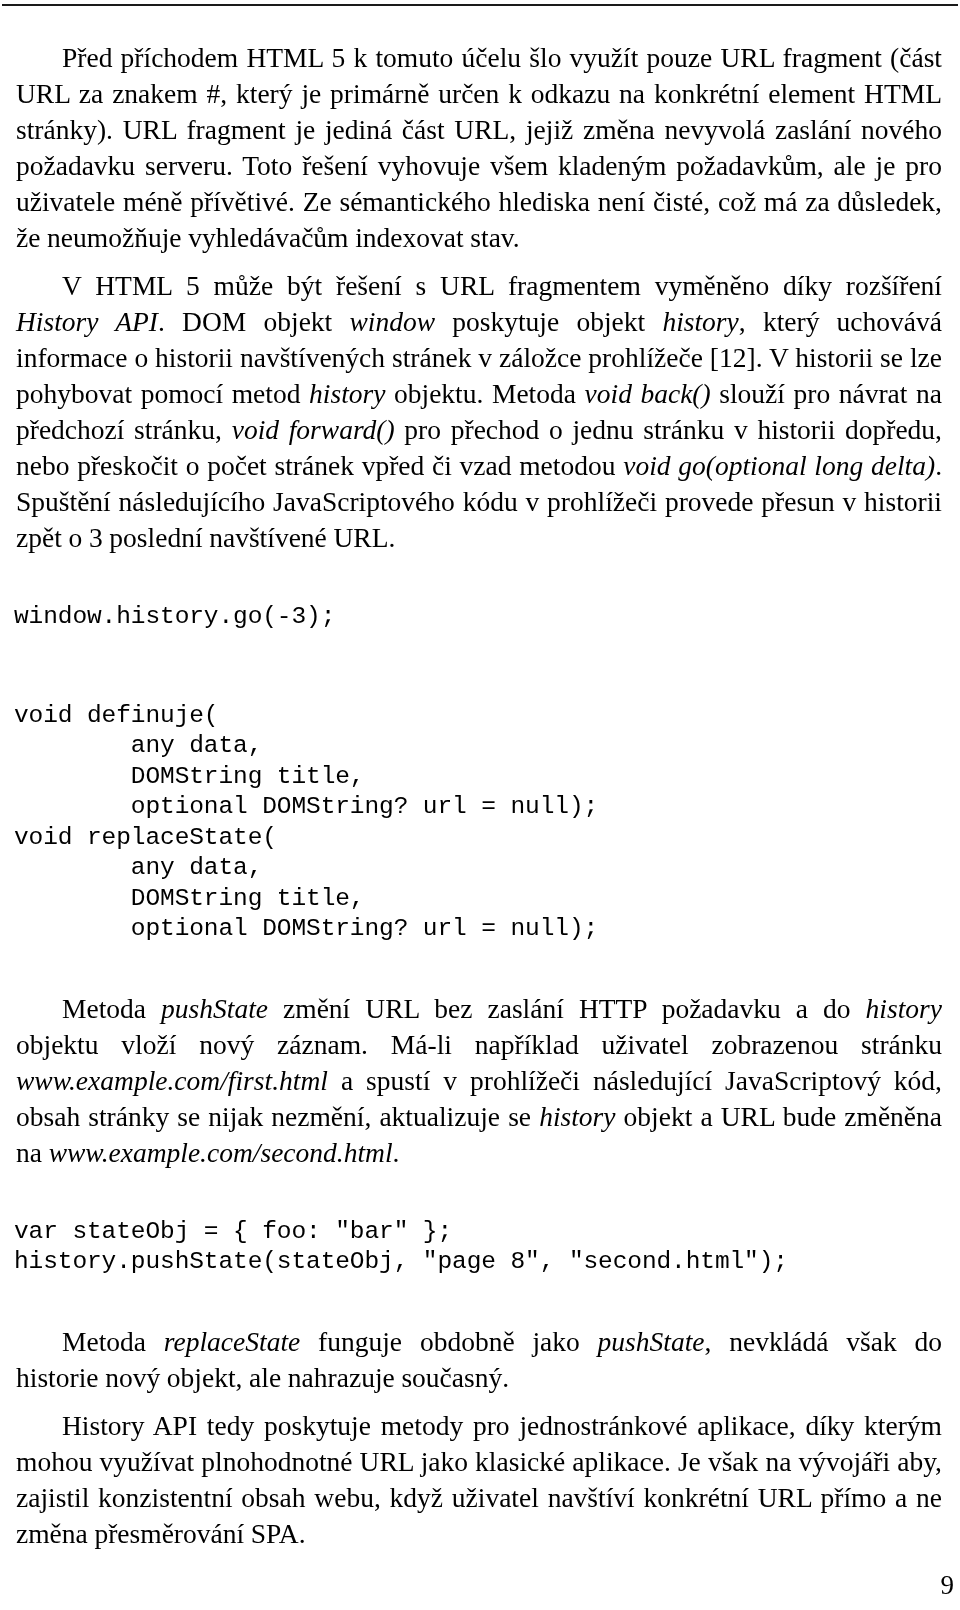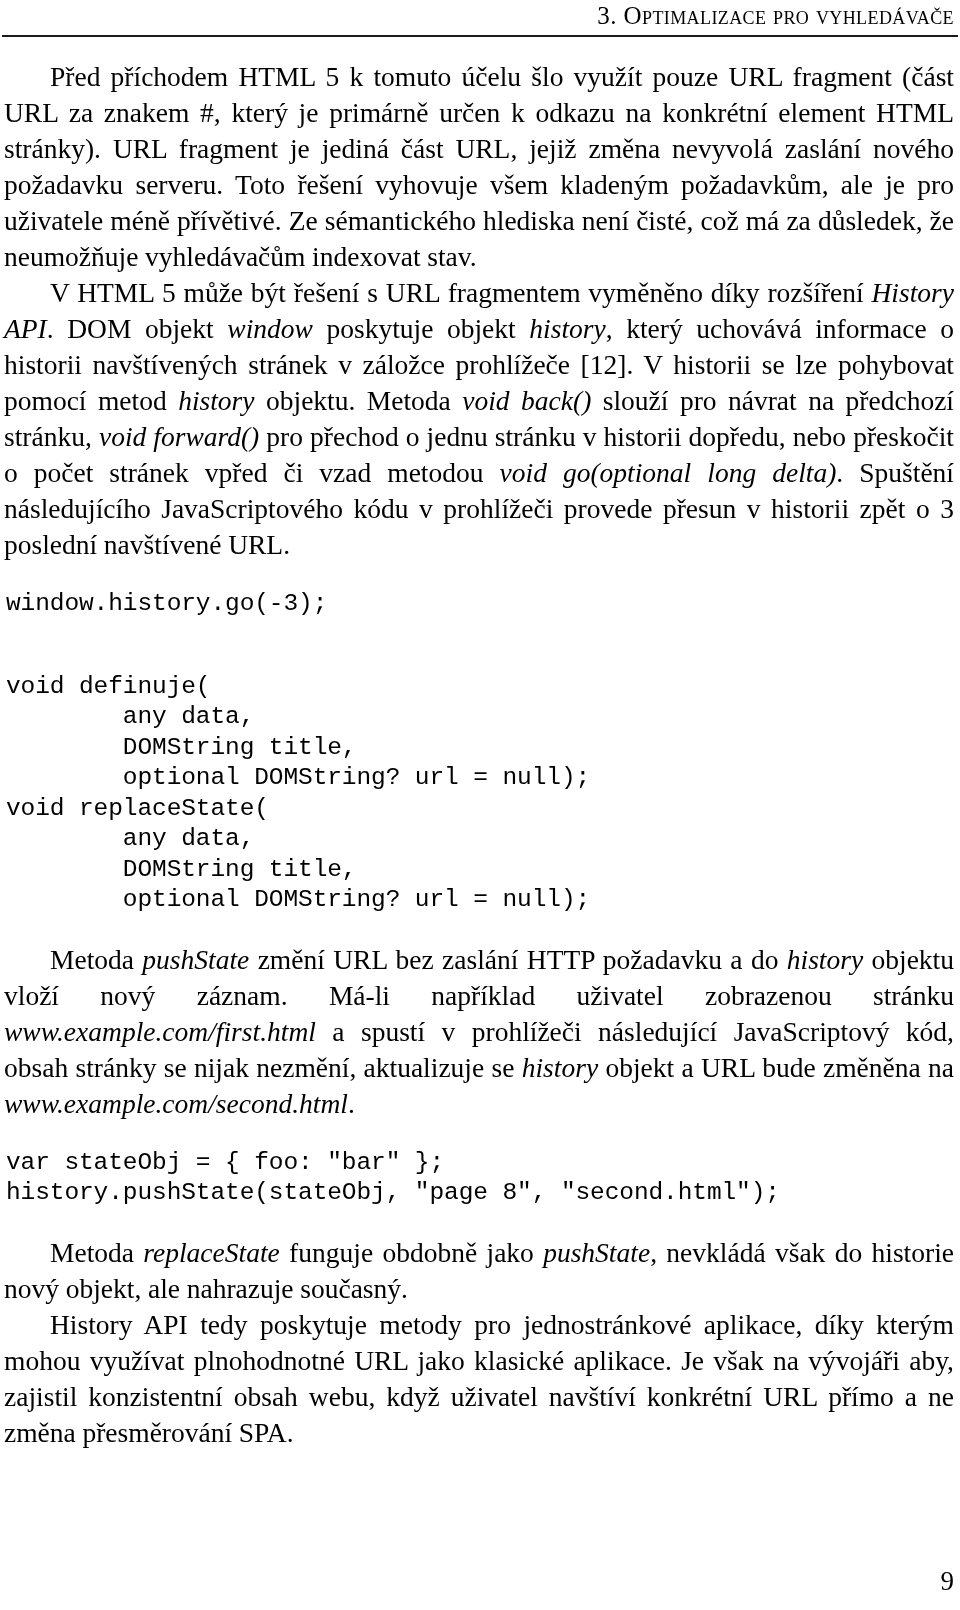--- a/index.html
+++ b/index.html
@@ -50,38 +50,38 @@
 
   
   .body {
     padding: 0 4px 0 2px;
   }
   p.para {
     font-size: 27.5px;
     line-height: 36px;
     text-align: justify;
     text-justify: inter-word;
-    margin: 0;
+    margin: 12px;
     text-indent: 46px;
     hyphens: manual;
     word-spacing: -0.2px;
   }
   p.para:last-line {
     text-align: left;
   }
   i, em {
     font-style: italic;
   }
 
   
   pre.code {
     font-family: "Liberation Mono", "DejaVu Sans Mono", monospace;
     font-size: 24.5px;
     line-height: 30.5px;
-    margin: 0;
+    margin: 8px;
     padding: 0 0 0 2px;
     white-space: pre;
     letter-spacing: -0.1px;
   }
   .vspace-22 { height: 22px; }
   .vspace-26 { height: 26px; }
   .vspace-30 { height: 30px; }
 
   
   .folio {
@@ -90,24 +90,20 @@
     bottom: 14px;
     font-size: 27px;
     line-height: 30px;
   }
 </style>
 </head>
 <body>
 
 <div class="page">
 
-  <div class="header">
-    <span class="num">3.</span>
-    <span class="smallcaps">Optimalizace pro vyhledávače</span>
-  </div>
   <hr class="rule">
 
   <div class="body">
 
     <div class="vspace-22"></div>
 
     <p class="para"><span>Před příchodem HTML 5 k tomuto účelu šlo využít pouze URL fragment (část URL za znakem #, který je primárně určen k odkazu na konkrétní element HTML stránky). URL fragment je jediná část URL, jejiž změna nevyvolá zaslání nového požadavku serveru. Toto řešení vyhovuje všem kladeným požadavkům, ale je pro uživatele méně přívětivé. Ze sémantického hlediska není čisté, což má za důsledek, že neumožňuje vyhledávačům indexovat stav.</span></p>
 
     <p class="para"><span>V HTML 5 může být řešení s URL fragmentem vyměněno díky rozšíření </span><i>History API</i><span>. DOM objekt </span><i>window</i><span> poskytuje objekt </span><i>history</i><span>, který uchovává informace o historii navštívených stránek v záložce prohlížeče [12]. V historii se lze pohybovat pomocí metod </span><i>history</i><span> objektu. Metoda </span><i>void back()</i><span> slouží pro návrat na předchozí stránku, </span><i>void forward()</i><span> pro přechod o jednu stránku v historii dopředu, nebo přeskočit o počet stránek vpřed či vzad metodou </span><i>void go(optional long delta)</i><span>. Spuštění následujícího JavaScriptového kódu v prohlížeči provede přesun v historii zpět o 3 poslední navštívené URL.</span></p>
 

